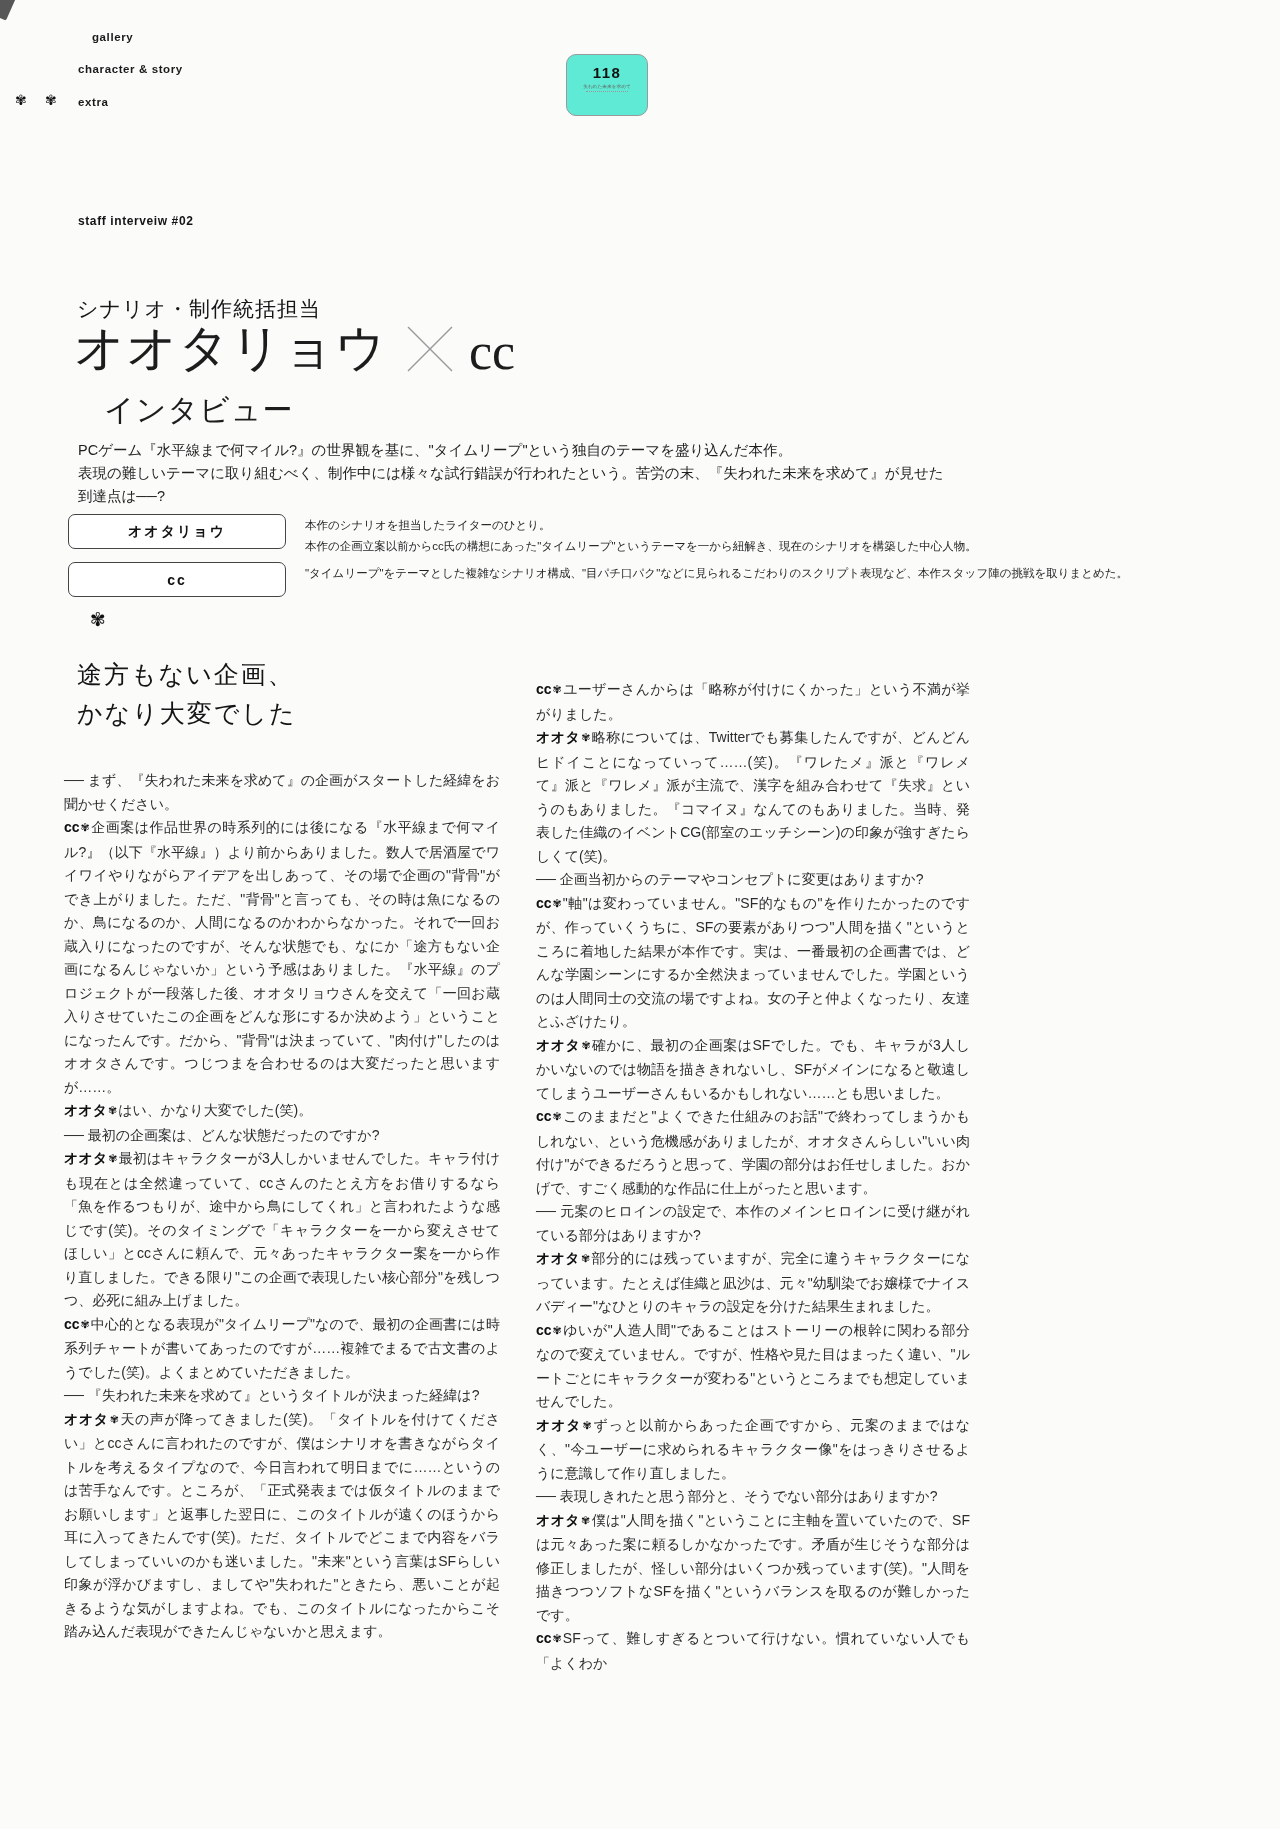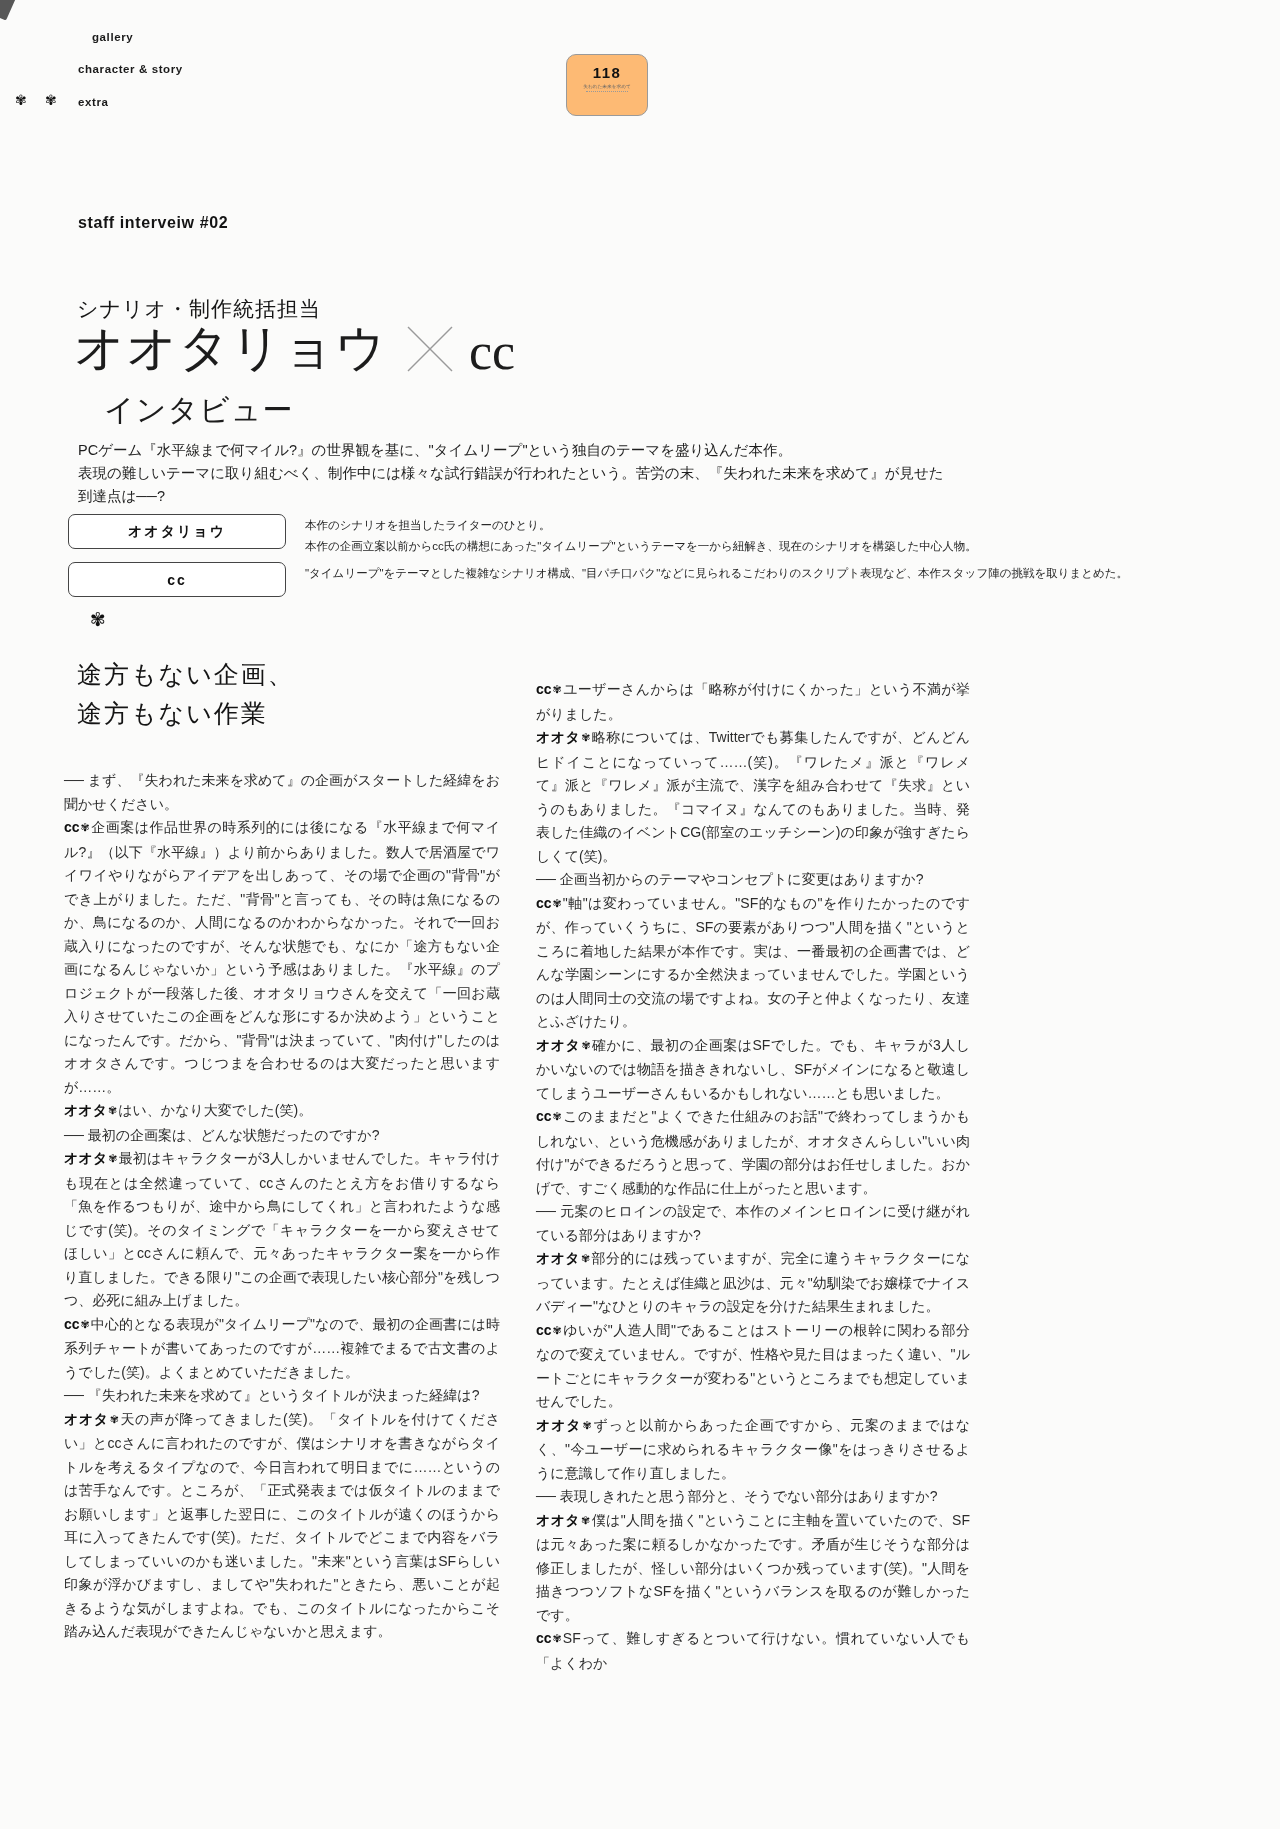--- a/index.html
+++ b/index.html
@@ -8,26 +8,26 @@
     background:#fbfbfa;color:#222;
     font-family:"Liberation Sans","DejaVu Sans",sans-serif;
     overflow:hidden;
   }
   
   .nav-item{position:absolute;left:78px;font-size:11.5px;font-weight:700;letter-spacing:.6px;color:#1b1b1b;}
   .nav-g{top:31px;margin-left:14px;} .nav-c{top:63px;} .nav-e{top:96px;}
   .nav-flower{position:absolute;top:93px;font-size:14px;color:#111;line-height:1;}
   .nf1{left:15px;} .nf2{left:45px;}
   
-  .pagebox{position:absolute;left:566px;top:54px;width:80px;height:60px;border:1px solid #9a9a9a;border-radius:10px;text-align:center;background:#fdba74;}
+  .pagebox{position:absolute;left:566px;top:54px;width:80px;height:60px;border:1px solid #9a9a9a;border-radius:10px;text-align:center;background:#5eead4;}
   .pagenum{margin-top:10px;font-size:15px;font-weight:700;letter-spacing:1.5px;color:#111;line-height:1;}
   .pagecap{margin-top:3px;font-size:6px;color:#666;line-height:6px;transform:scale(.78);white-space:nowrap;}
   .pagerule{width:42px;margin:2px auto 0;border-top:1px dotted #999;height:0;}
   
-  .kicker{position:absolute;left:78px;top:214px;font-size:16px;font-weight:700;letter-spacing:.6px;color:#141414;}
+  .kicker{position:absolute;left:78px;top:214px;font-size:12px;font-weight:700;letter-spacing:.6px;color:#141414;}
   .role{position:absolute;left:77px;top:295px;font-size:21px;letter-spacing:1px;color:#161616;}
   .title-row{position:absolute;left:74px;top:320px;display:flex;align-items:center;}
   .title-name{font-size:50px;line-height:1.15;letter-spacing:1px;color:#1c1c1c;}
   .title-x{margin:0 12px 0 16px;display:block;}
   .title-cc{font-size:52px;line-height:1;color:#1c1c1c;font-family:"Liberation Serif","DejaVu Serif",serif;transform:translateY(3px);}
   .subtitle{position:absolute;left:76px;top:390px;font-size:30px;letter-spacing:1px;color:#1c1c1c;margin-left:28px;}
   .intro{position:absolute;left:78px;top:439px;width:880px;font-size:14.5px;line-height:23px;color:#1e1e1e;}
   
   .pbox{position:absolute;left:68px;width:218px;height:35px;border:1px solid #454545;border-radius:7px;background:#fff;
         display:flex;align-items:center;justify-content:center;font-size:14px;font-weight:700;letter-spacing:2px;color:#111;box-sizing:border-box;}
@@ -93,21 +93,21 @@
   </div>
   <div class="pbox pbox2">cc</div>
   <div class="pdesc pdesc2">
     <div>"タイムリープ"をテーマとした複雑なシナリオ構成、"目パチ口パク"などに見られるこだわりのスクリプト表現など、本作スタッフ陣の挑戦を取りまとめた。</div>
   </div>
 
   <div class="deco-flower">✾</div>
 
   <div class="section-heading">
     <div>途方もない企画、</div>
-    <div>途方もない作業</div>
+    <div>かなり大変でした</div>
   </div>
 
   <div class="col col-left">
       <p class="para">── まず、『失われた未来を求めて』の企画がスタートした経緯をお聞かせください。</p>
       <p class="para"><strong class="speaker">cc</strong><span class="fl">✾</span>企画案は作品世界の時系列的には後になる『水平線まで何マイル?』（以下『水平線』）より前からありました。数人で居酒屋でワイワイやりながらアイデアを出しあって、その場で企画の"背骨"ができ上がりました。ただ、"背骨"と言っても、その時は魚になるのか、鳥になるのか、人間になるのかわからなかった。それで一回お蔵入りになったのですが、そんな状態でも、なにか「途方もない企画になるんじゃないか」という予感はありました。『水平線』のプロジェクトが一段落した後、オオタリョウさんを交えて「一回お蔵入りさせていたこの企画をどんな形にするか決めよう」ということになったんです。だから、"背骨"は決まっていて、"肉付け"したのはオオタさんです。つじつまを合わせるのは大変だったと思いますが……。</p>
       <p class="para"><strong class="speaker">オオタ</strong><span class="fl">✾</span>はい、かなり大変でした(笑)。</p>
       <p class="para">── 最初の企画案は、どんな状態だったのですか?</p>
       <p class="para"><strong class="speaker">オオタ</strong><span class="fl">✾</span>最初はキャラクターが3人しかいませんでした。キャラ付けも現在とは全然違っていて、ccさんのたとえ方をお借りするなら「魚を作るつもりが、途中から鳥にしてくれ」と言われたような感じです(笑)。そのタイミングで「キャラクターを一から変えさせてほしい」とccさんに頼んで、元々あったキャラクター案を一から作り直しました。できる限り"この企画で表現したい核心部分"を残しつつ、必死に組み上げました。</p>
       <p class="para"><strong class="speaker">cc</strong><span class="fl">✾</span>中心的となる表現が"タイムリープ"なので、最初の企画書には時系列チャートが書いてあったのですが……複雑でまるで古文書のようでした(笑)。よくまとめていただきました。</p>
       <p class="para">── 『失われた未来を求めて』というタイトルが決まった経緯は?</p>

